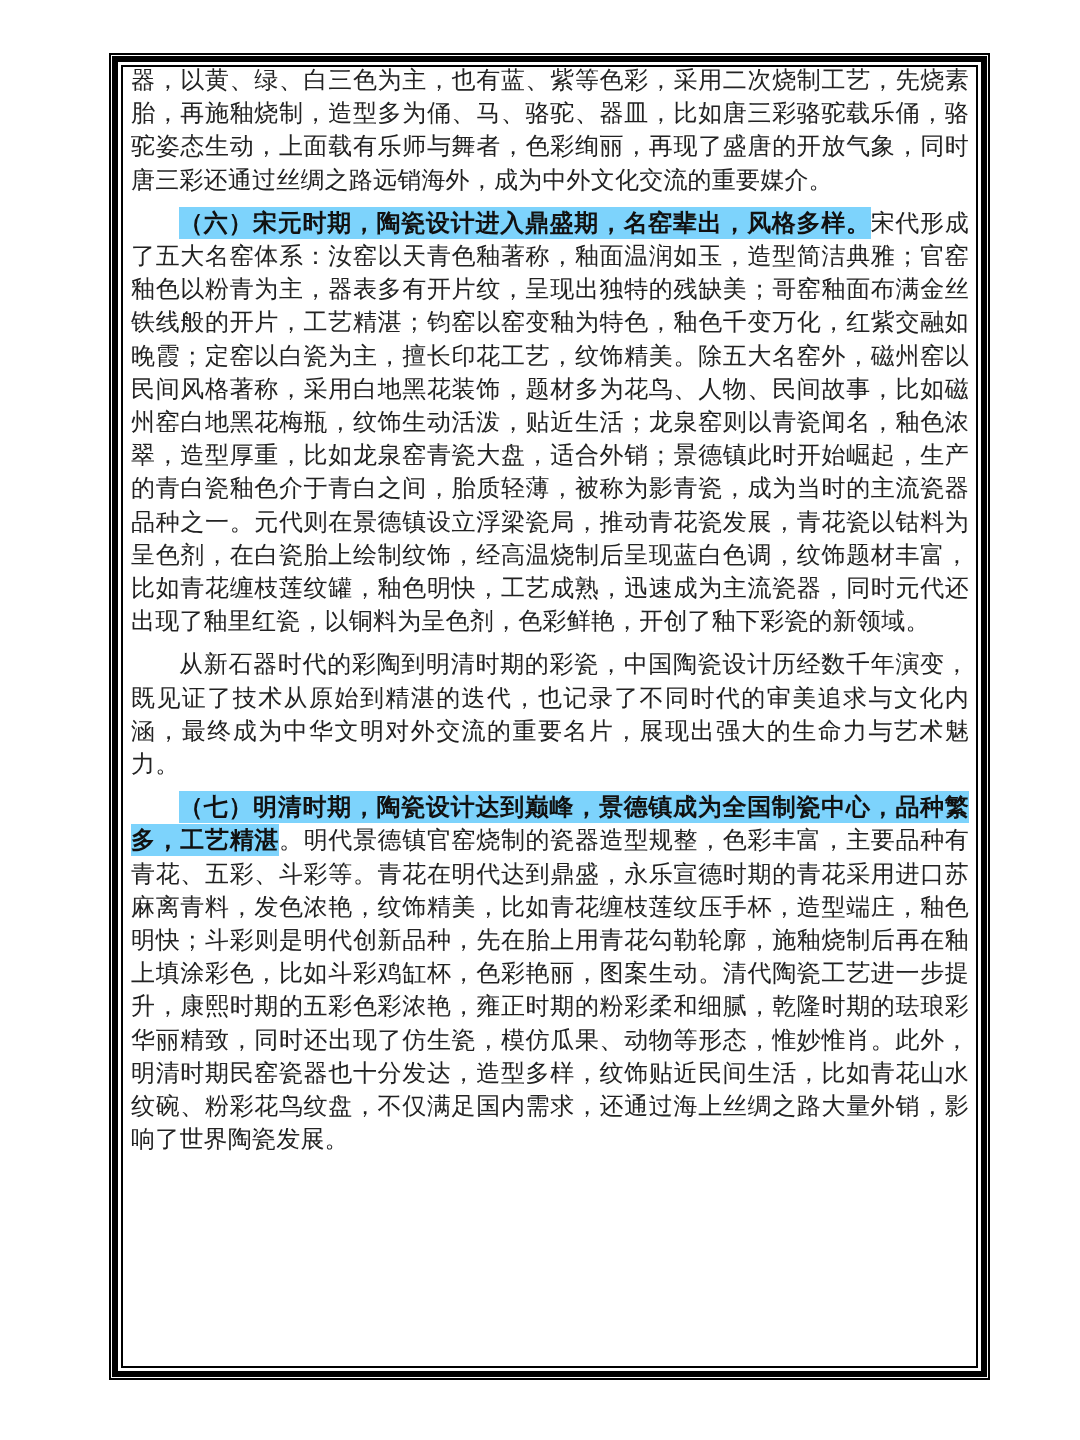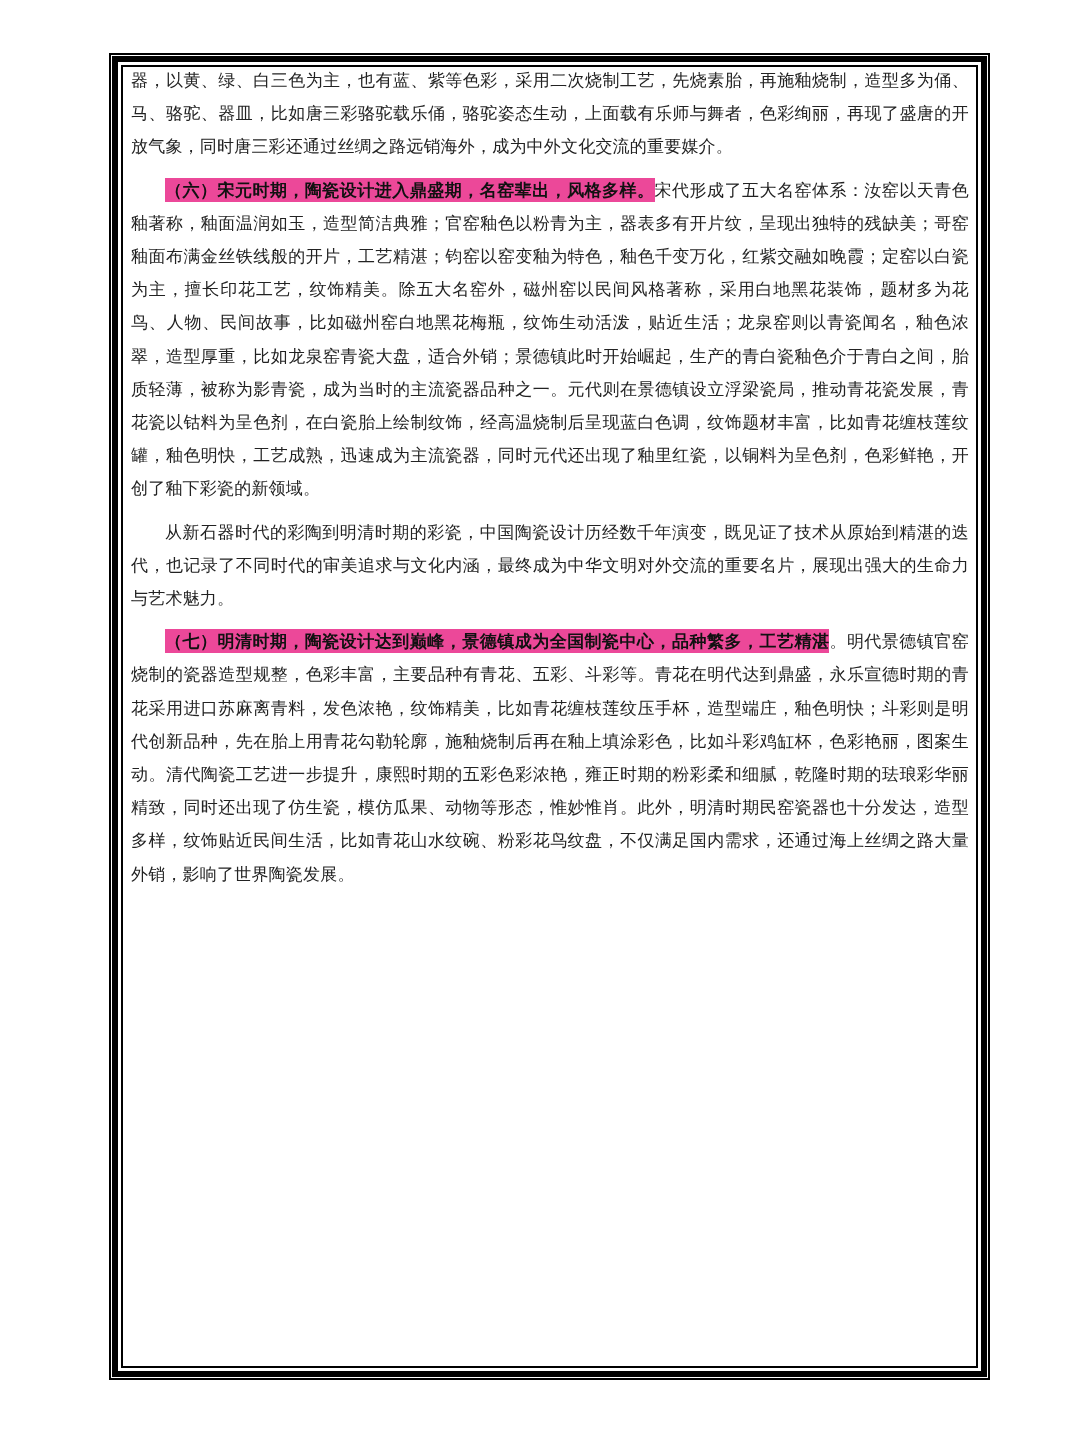--- a/index.html
+++ b/index.html
@@ -16,30 +16,30 @@
   .frame-inner {
     position: absolute;
     left: 3px; top: 3px; right: 3px; bottom: 3px;
     border: 2px solid #000;
   }
   .content {
     position: absolute;
     left: 131px; top: 64px;
     width: 838px;
     font-family: "DejaVu Sans", "Liberation Sans", sans-serif;
-    font-size: 17px;
+    font-size: 24px;
     line-height: 33.2px;
     color: #222;
     text-align: justify;
     letter-spacing: 0.2px;
   }
   .para { margin: 0 0 10px 0; }
   .indent { text-indent: 2em; }
   .hl {
-    background: #ec4899;
+    background: #7dd3fc;
     font-weight: bold;
     color: #111;
     padding: 2px 0;
   }
 </style>
 </head>
 <body>
 
 <div class="frame-outer">
   <div class="frame-inner"></div>

